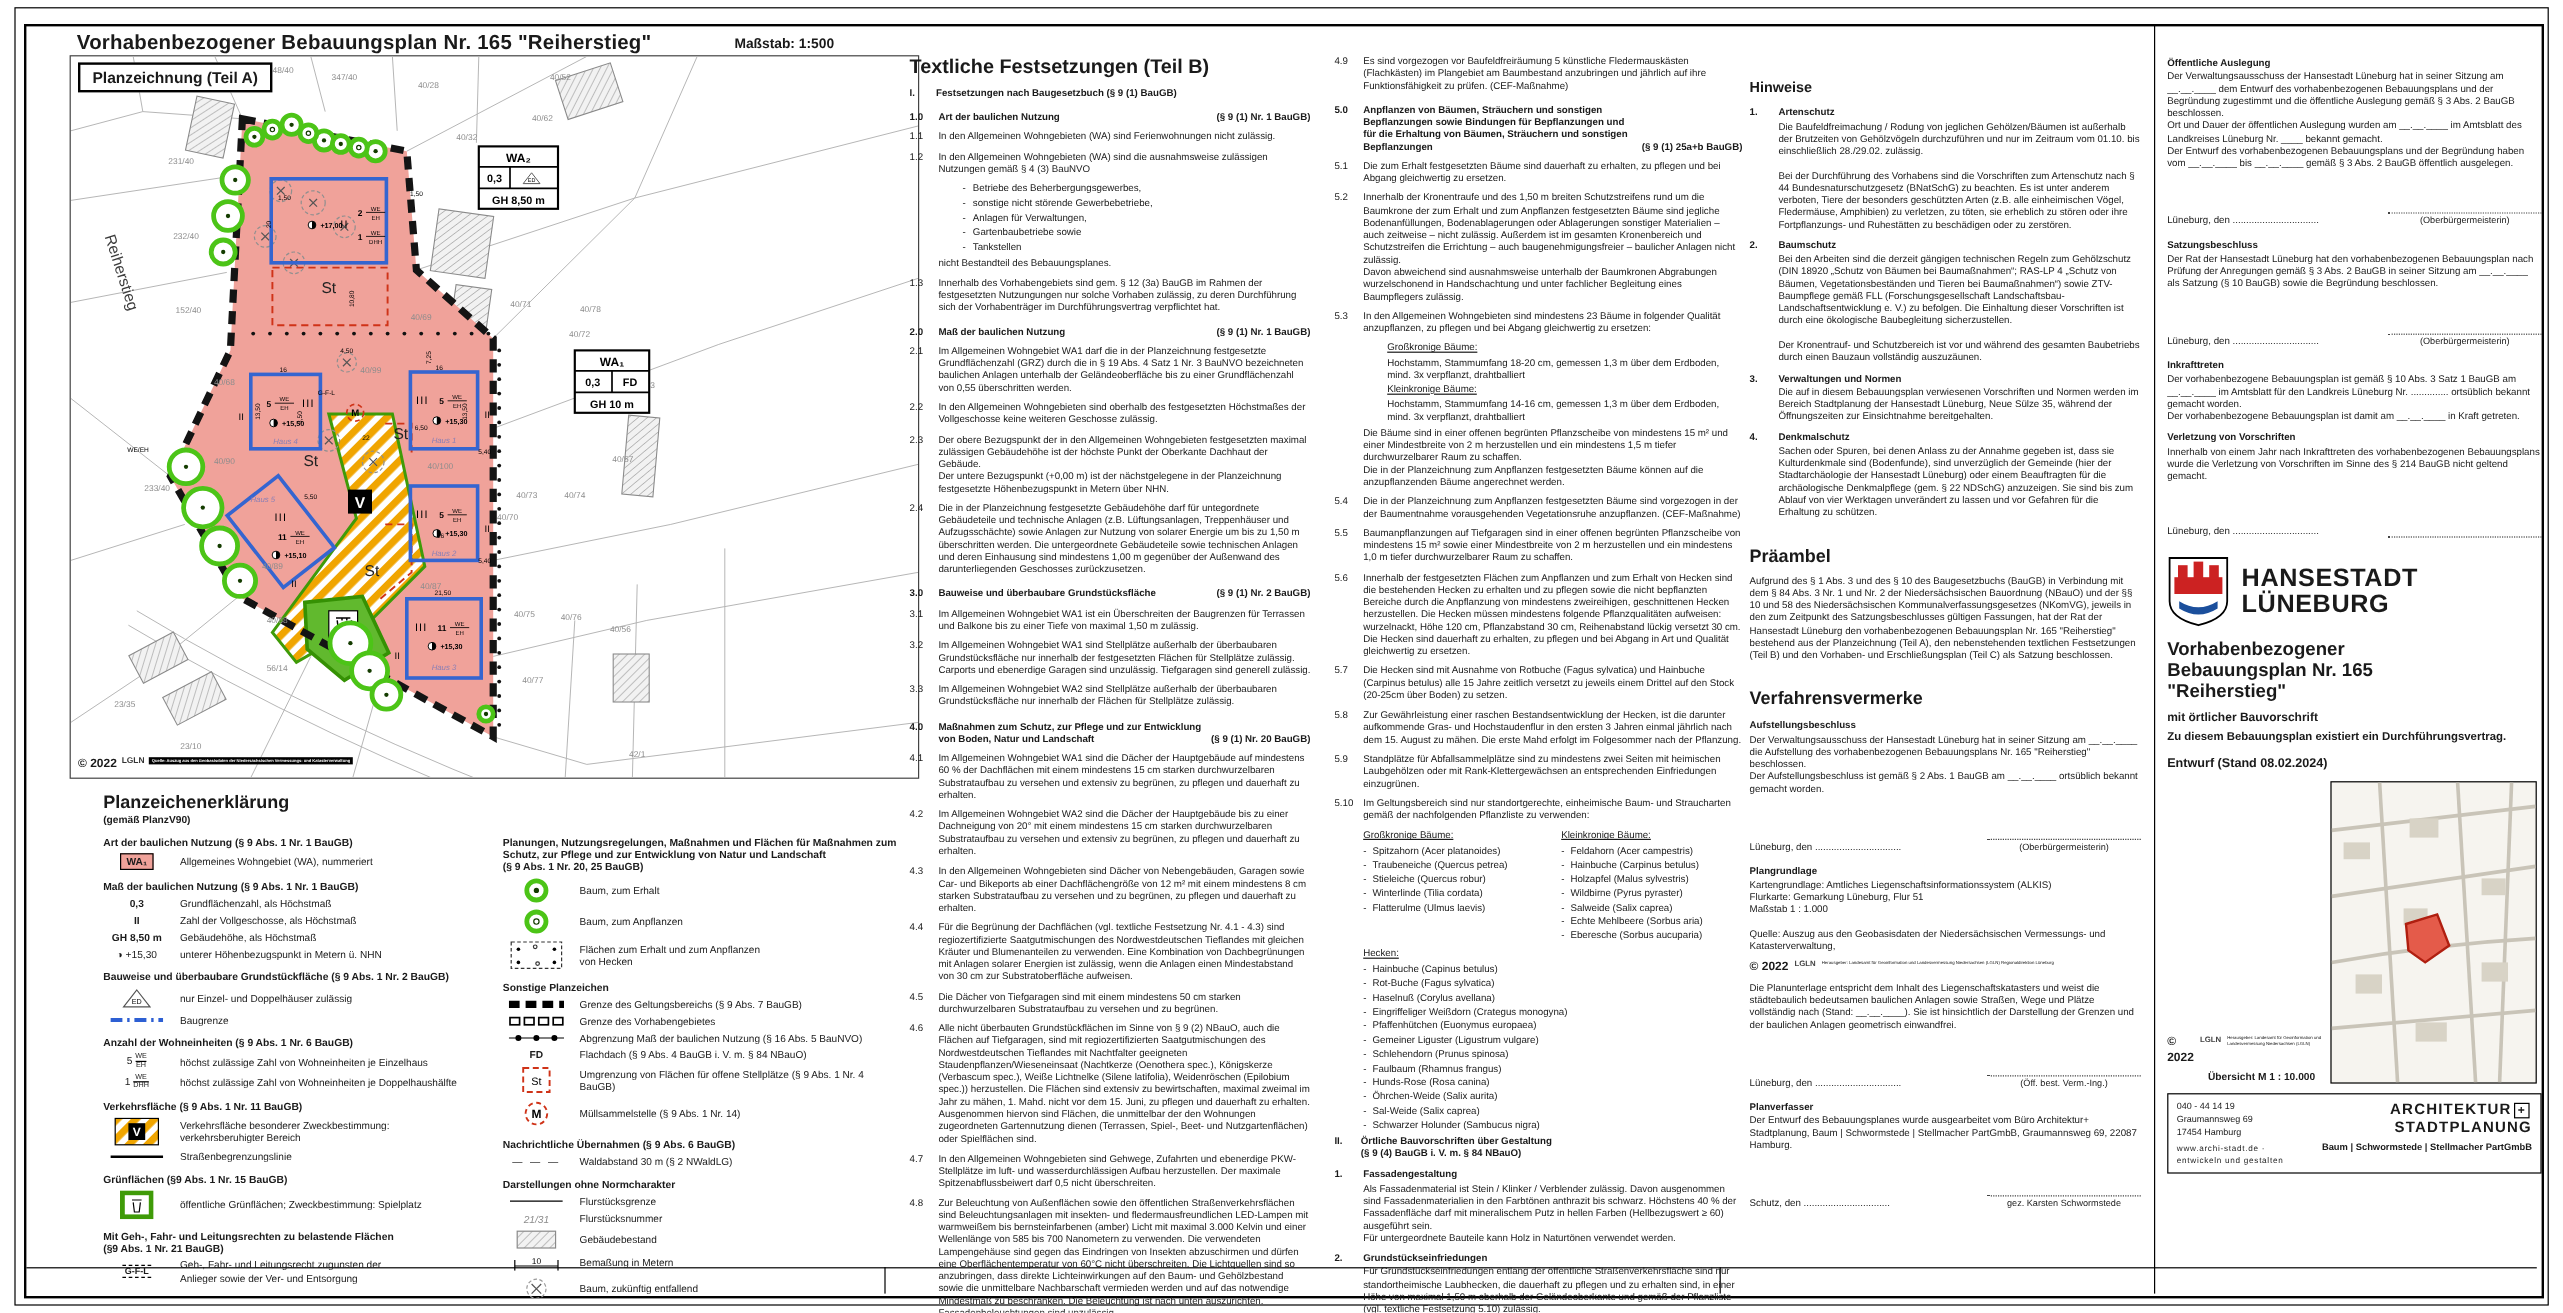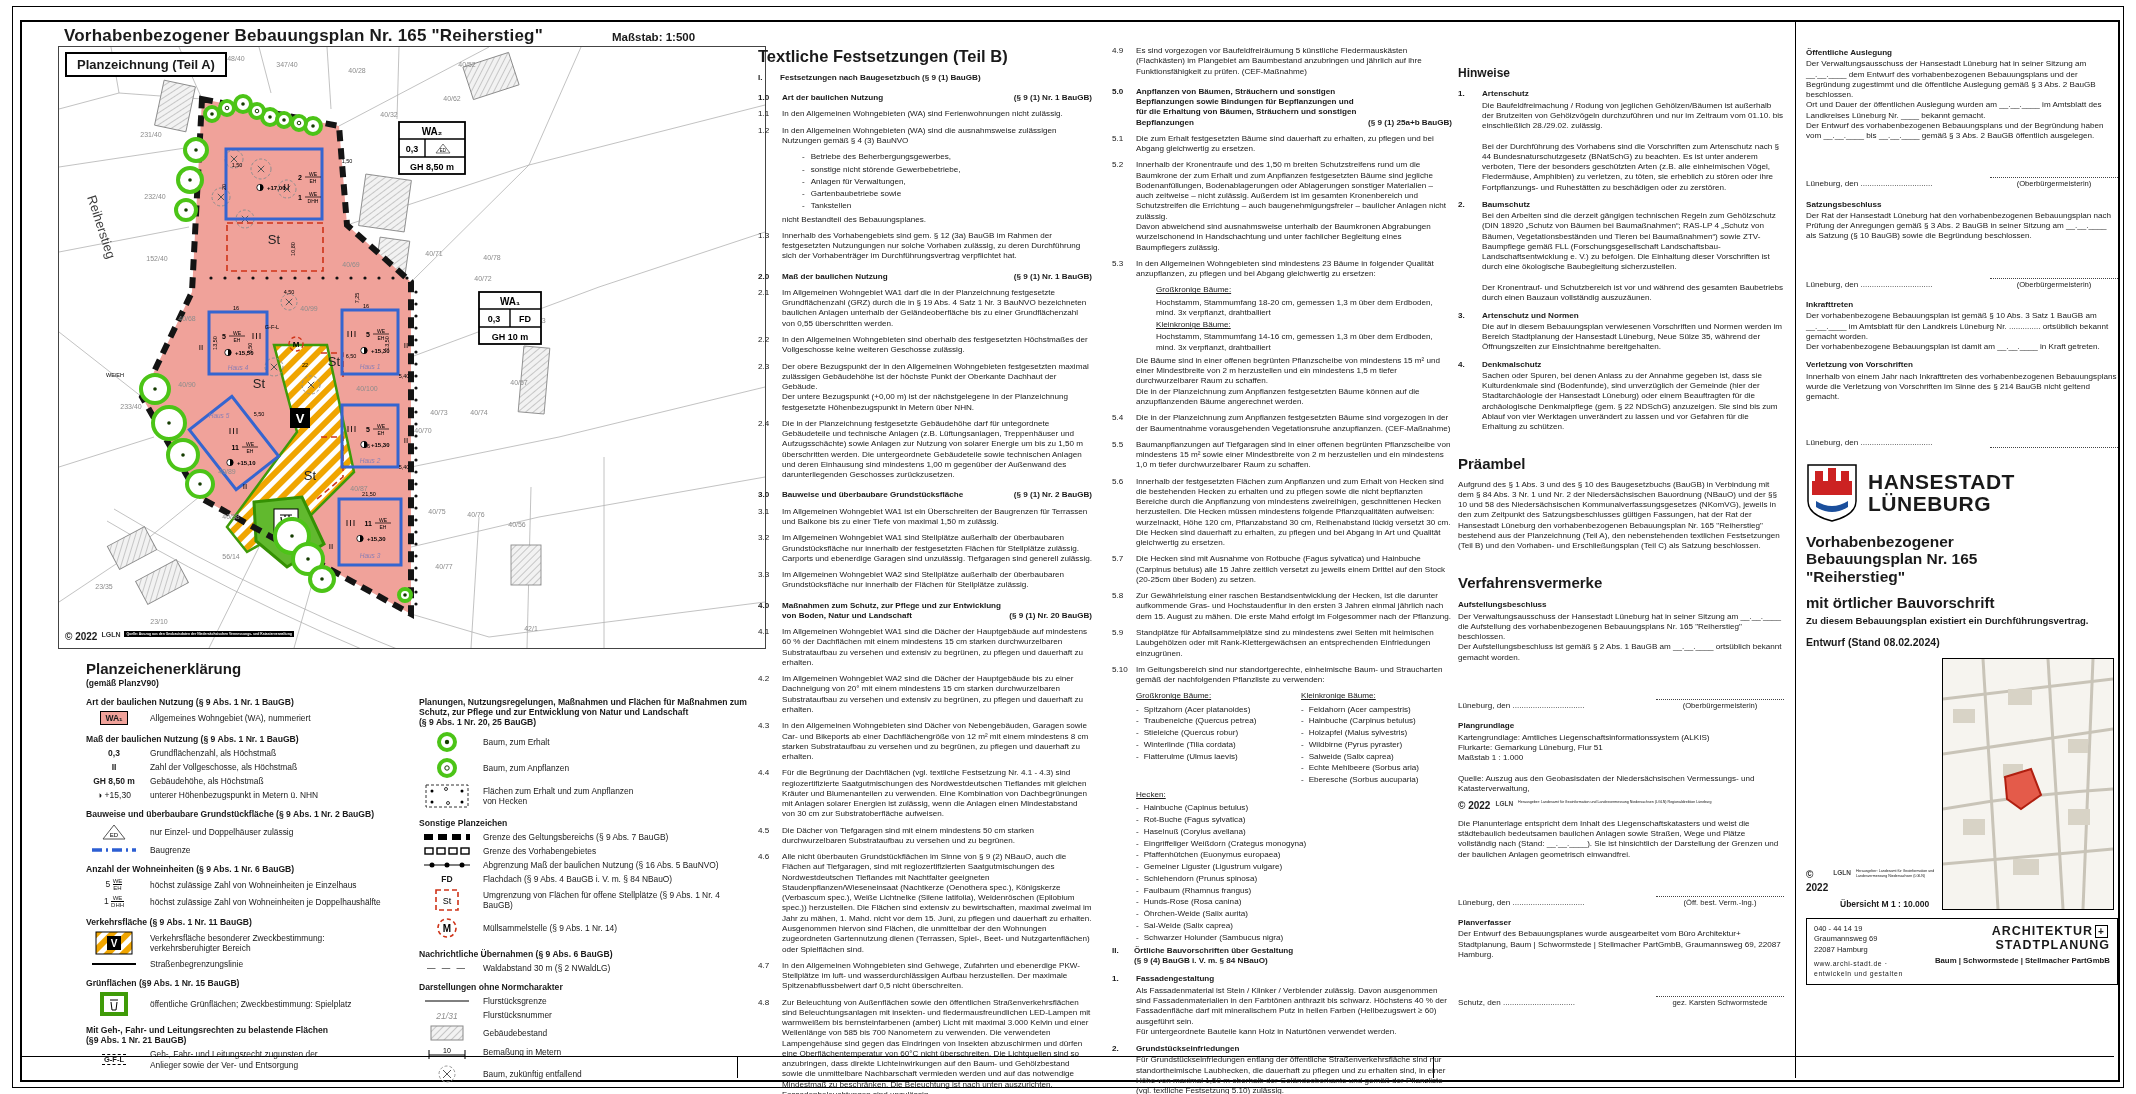--- a/index.html
+++ b/index.html
@@ -81,21 +81,21 @@
   .stamp{display:flex;gap:5px;align-items:flex-start;margin:6px 0;}
   .stamp .c{font-size:10px;font-weight:bold;}
   .stamp .lg{font-size:6.5px;font-weight:bold;color:#444;}
   .stamp .s{font-size:3.6px;line-height:1.4;color:#111;}
 
   
   #titleblock{margin-top:10px;}
   .hl-row{display:flex;gap:10px;align-items:center;margin:14px 0 10px;}
   .hl-name{font-size:21px;font-weight:bold;line-height:1.05;letter-spacing:.5px;}
   .tb-plan1{font-size:15.5px;font-weight:bold;line-height:1.15;margin-top:8px;}
-  .tb-sub{font-size:15px;font-weight:bold;margin-top:7px;}
+  .tb-sub{font-size:10px;font-weight:bold;margin-top:7px;}
   .tb-sub2{font-size:9.5px;font-weight:bold;margin-top:3px;}
   .tb-entwurf{font-size:10.5px;font-weight:bold;margin-top:9px;}
   .ovmap-wrap{display:flex;margin-top:8px;gap:6px;}
   .ovmap-left{width:130px;display:flex;flex-direction:column;justify-content:flex-end;}
   .ueb{font-size:8.5px;font-weight:bold;margin-top:4px;padding-left:34px;}
   .firm{border:1px solid #000;margin-top:8px;padding:5px 7px;display:flex;gap:8px;}
   .firm-l{font-size:7.5px;line-height:1.45;flex:1;}
   .firm-r{text-align:right;}
   .brand{font-size:12.5px;font-weight:bold;letter-spacing:1px;line-height:1.15;}
   .brand .plus{display:inline-block;border:1.5px solid #000;width:11px;height:11px;line-height:11px;text-align:center;font-size:10px;margin:0 2px;}
@@ -1001,21 +1001,21 @@
         <span class="n">2.</span>
         <span class="t">Baumschutz</span>
       </div>
       <div class="hint-b">Bei den Arbeiten sind die derzeit gängigen technischen Regeln zum Gehölzschutz (DIN 18920 „Schutz von Bäumen bei Baumaßnahmen“; RAS-LP 4 „Schutz von Bäumen, Vegetationsbeständen und Tieren bei Baumaßnahmen“) sowie ZTV-Baumpflege gemäß FLL (Forschungsgesellschaft Landschaftsbau-Landschaftsentwicklung e. V.) zu befolgen. Die Einhaltung dieser Vorschriften ist durch eine ökologische Baubegleitung sicherzustellen.
 
 Der Kronentrauf- und Schutzbereich ist vor und während des gesamten Baubetriebs durch einen Bauzaun vollständig auszuzäunen.</div>
     </div>
     <div class="hint">
       <div class="hint-h">
         <span class="n">3.</span>
-        <span class="t">Artenschutz und Normen</span>
+        <span class="t">Verwaltungen und Normen</span>
       </div>
       <div class="hint-b">Die auf in diesem Bebauungsplan verwiesenen Vorschriften und Normen werden im Bereich Stadtplanung der Hansestadt Lüneburg, Neue Sülze 35, während der Öffnungszeiten zur Einsichtnahme bereitgehalten.</div>
     </div>
     <div class="hint">
       <div class="hint-h">
         <span class="n">4.</span>
         <span class="t">Denkmalschutz</span>
       </div>
       <div class="hint-b">Sachen oder Spuren, bei denen Anlass zu der Annahme gegeben ist, dass sie Kulturdenkmale sind (Bodenfunde), sind unverzüglich der Gemeinde (hier der Stadtarchäologie der Hansestadt Lüneburg) oder einem Beauftragten für die archäologische Denkmalpflege (gem. § 22 NDSchG) anzuzeigen. Sie sind bis zum Ablauf von vier Werktagen unverändert zu lassen und vor Gefahren für die Erhaltung zu schützen.</div>
     </div>
@@ -1147,21 +1147,21 @@
           <rect x="60" y="105" width="20" height="14"></rect>
         </g>
         <path d="M62,118 l26,-8 10,26 -20,14 -14,-10 Z" fill="#e45b4a" stroke="#b01f10" stroke-width="2"></path>
       </svg>
     </div>
 
     <div class="firm">
       <div class="firm-l">
         <div>040 - 44 14 19</div>
         <div>Graumannsweg 69</div>
-        <div>22087 Hamburg</div>
+        <div>17454 Hamburg</div>
         <div class="webline"><span>www.archi-stadt.de</span> · <span>entwickeln und gestalten</span></div>
       </div>
       <div class="firm-r">
         <div class="brand"><span>ARCHITEKTUR</span><span class="plus">+</span></div>
         <div class="brand"><span>STADTPLANUNG</span></div>
         <div class="partners">Baum | Schwormstede | Stellmacher PartGmbB</div>
       </div>
     </div>
   </div>
 </div>

